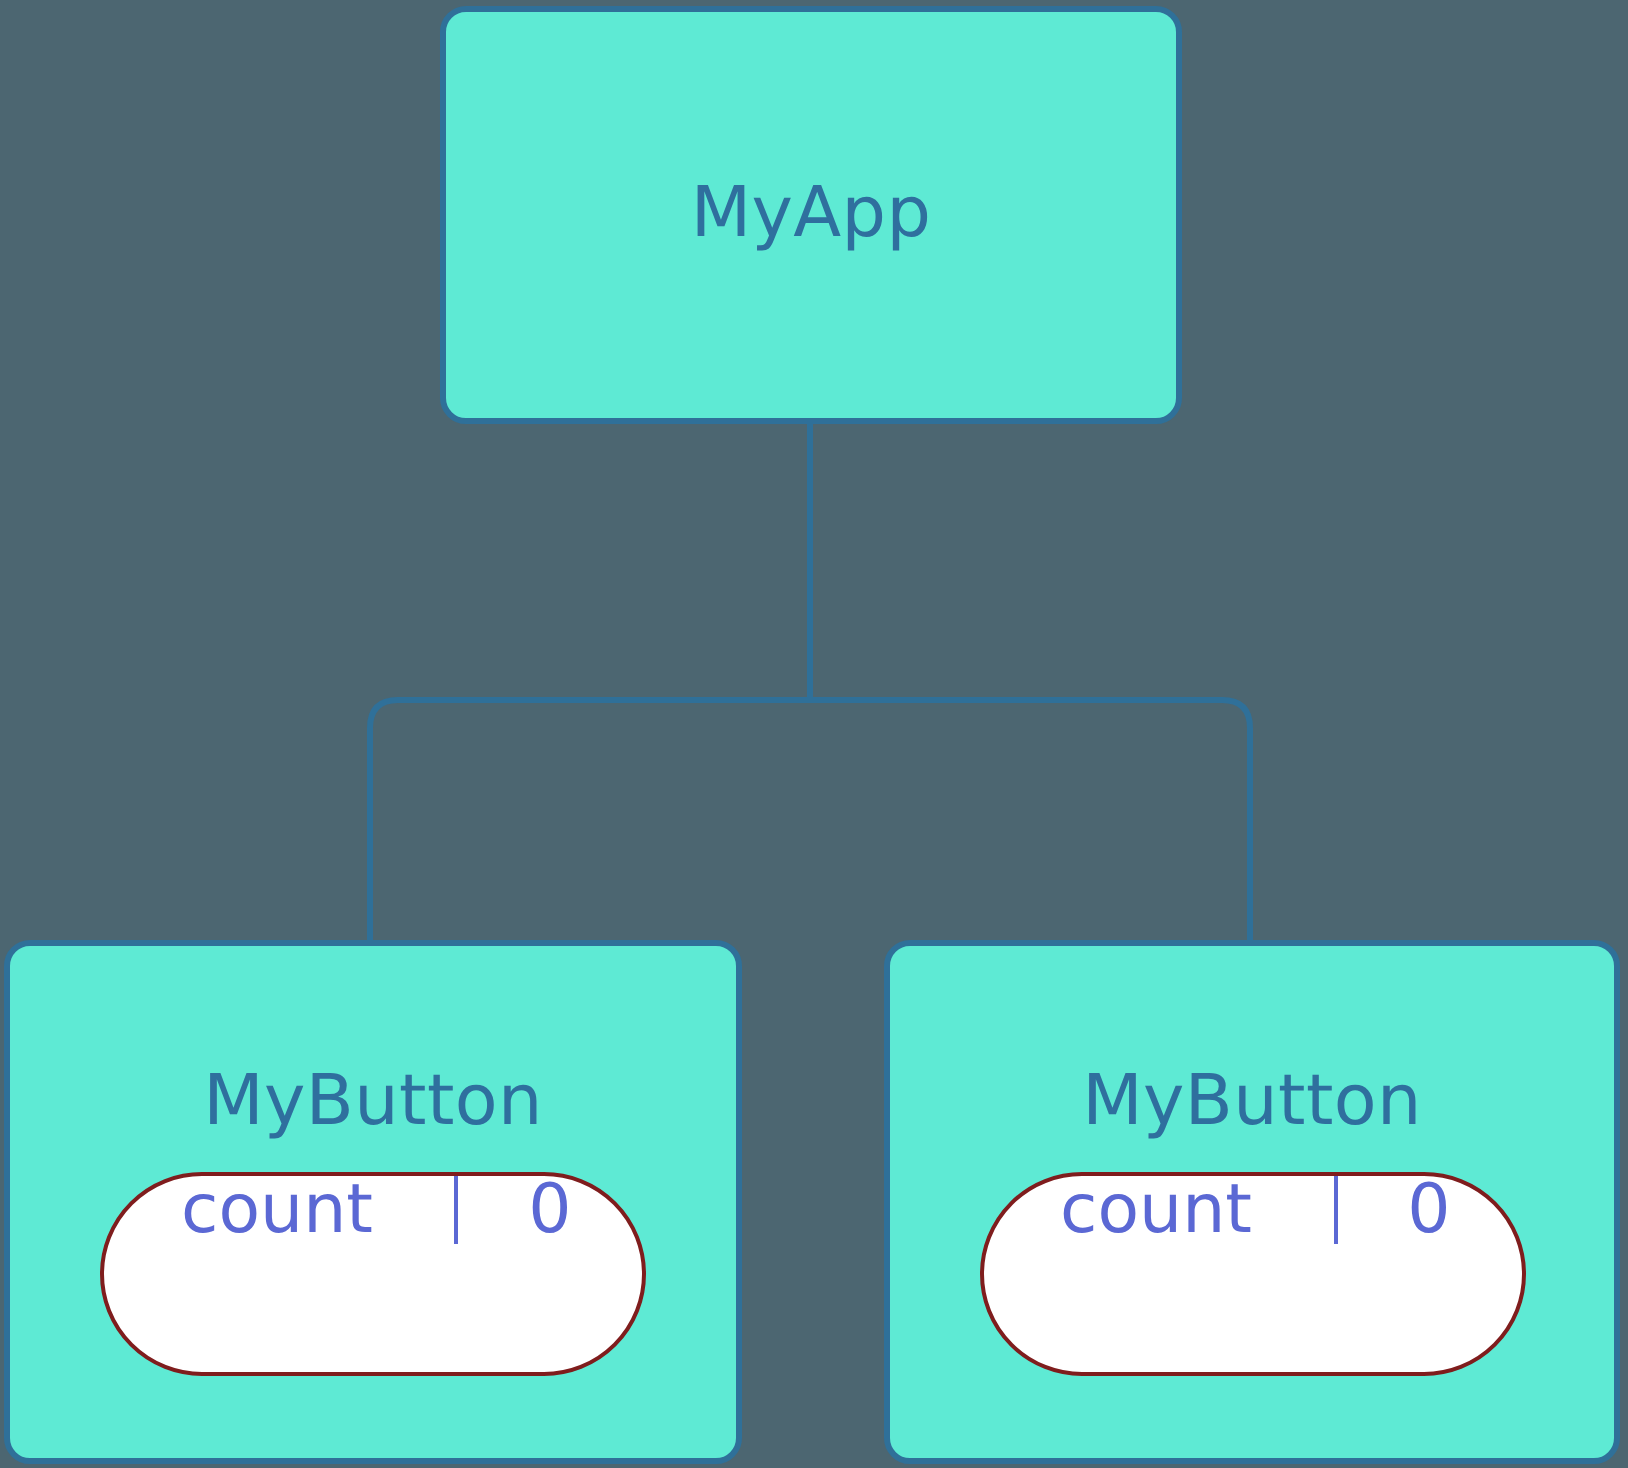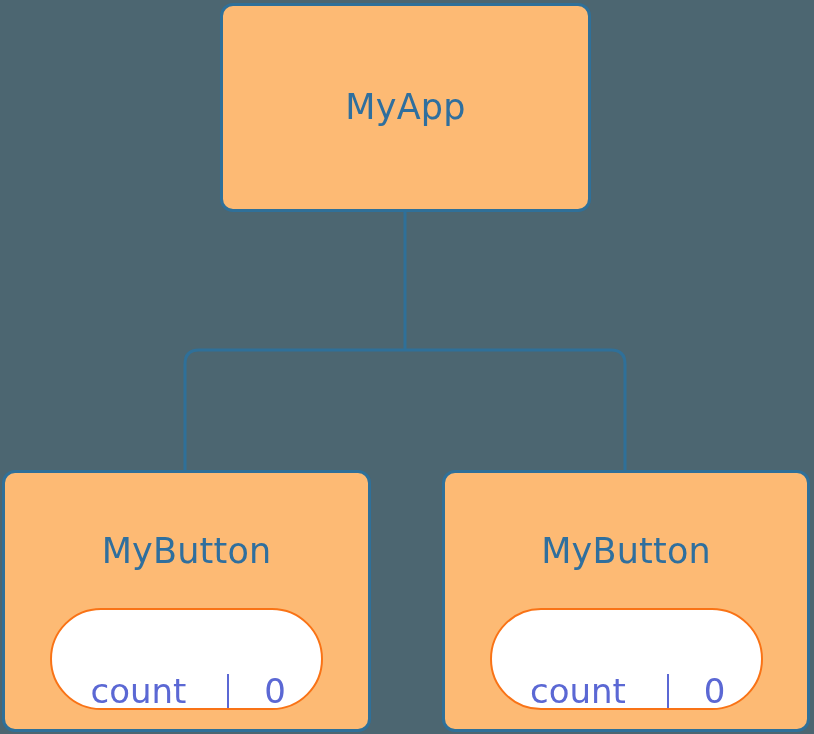--- a/index.html
+++ b/index.html
@@ -30,21 +30,21 @@
     width: 814px;
     height: 734px;
     z-index: 1;
   }
 
   
   .node {
     position: absolute;
     z-index: 2;
     box-sizing: border-box;
-    background: #fdba74;
+    background: #5eead4;
     border: 3px solid #2f7099;
     border-radius: 13px;
     display: flex;
     flex-direction: column;
     align-items: center;
   }
 
   .node-title {
     color: #2f6f9e;
     font-size: 35px;
@@ -76,26 +76,26 @@
   #node-right {
     left: 442px;
     top: 470px;
     width: 368px;
     height: 262px;
   }
 
   
   .capsule {
     box-sizing: border-box;
-    margin-top: 39px;
+    margin-top: 17px;
     height: 102px;
-    border: 2px solid #f97316;
+    border: 2px solid #7f1d1d;
     border-radius: 51px;
     display: flex;
-    align-items: flex-end;
+    align-items: flex-start;
     overflow: hidden;
     background: #ffffff;
   }
   .capsule-key,
   .capsule-val {
     display: flex;
     align-items: center;
     justify-content: center;
     color: #5b68d4;
     font-size: 34px;

